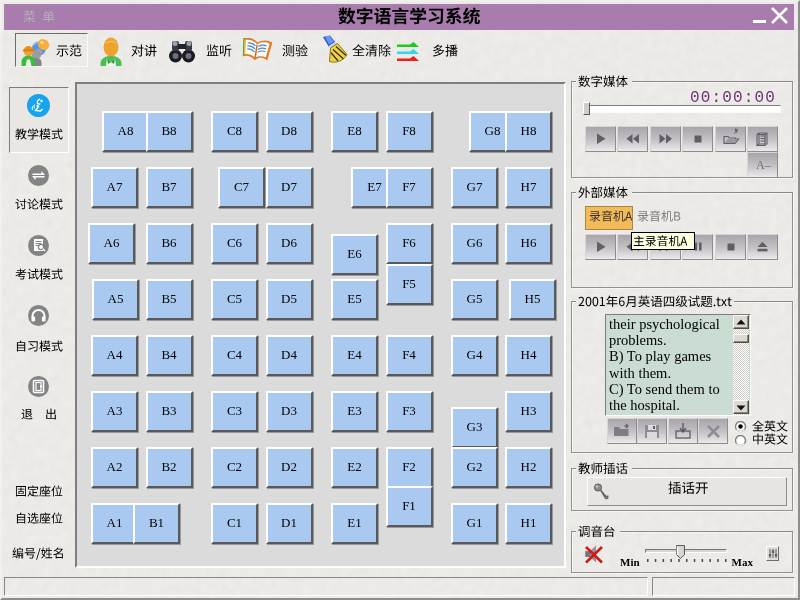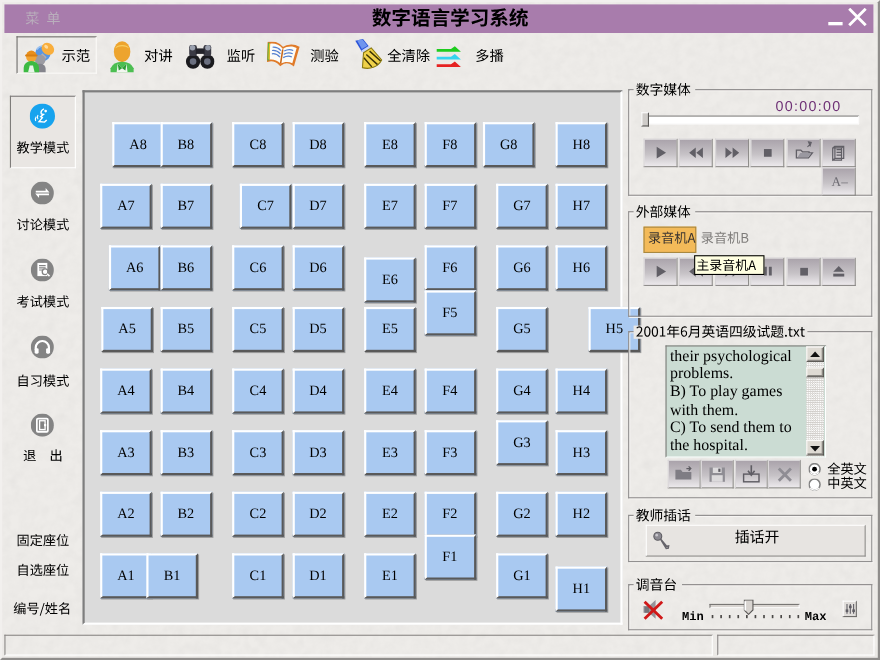--- a/index.html
+++ b/index.html
@@ -6,21 +6,21 @@
 body{font-family:"Liberation Sans",sans-serif;background:#eeece9;position:relative}
 .ab{position:absolute}
 .win{position:absolute;inset:0;border-top:2px solid #f2f0ee;border-left:2px solid #f2f0ee;border-right:2px solid #8f8d8b;border-bottom:2px solid #8f8d8b}
 .title{position:absolute;left:4px;top:4px;width:790px;height:26px;background:#a87cac}
 .tbtn{position:absolute;border:1px solid #fbfaf8;border-top-color:#6e6c6a;border-left-color:#6e6c6a}
 .panel{position:absolute;left:75px;top:82px;width:491px;height:486px;background:#dbdbdb;border:2px solid #fff;border-top-color:#7e7e7e;border-left-color:#7e7e7e}
 .seat{position:absolute;width:47px;height:41px;background:#a9c9f1;border:2px solid #595959;border-top-color:#fff;border-left-color:#fff;box-shadow:1px 1px 0 #999;
  font-family:"Liberation Serif",serif;font-size:13px;color:#000;text-align:center;line-height:36px}
 .gbox{position:absolute;left:571px;width:222px;border:1px solid #929090;border-top-color:#8a8888;box-shadow:inset 1px 1px 0 #f7f5f3, 1px 1px 0 #f7f5f3}
 .mbtn{position:absolute;background:linear-gradient(180deg,#aaa3ab 0%,#c6c2c6 55%,#ece9ec 100%);border:1px solid #8f8d8b;border-top-color:#d8d5d8;border-left-color:#d8d5d8}
-.serf{font-family:Liberation Mono, monospace}
+.serf{font-family:Liberation Serif, serif}
 </style></head>
 <body>
 <svg width="0" height="0" style="position:absolute">
     <defs>
       <path id="g0" d="M6 77H94V70H6ZM29 84H37V62H29ZM63 84H71V63H63ZM6 26H95V20H6ZM46 34H54V-8H46ZM43 24 49 21Q44 15 38 10Q31 5 24 0Q16 -4 9 -6Q8 -5 7 -4Q6 -3 5 -2Q4 0 3 0Q9 2 15 4Q20 7 25 10Q31 13 35 16Q40 20 43 24ZM57 23Q61 18 67 14Q74 10 81 6Q89 3 96 1Q95 0 94 -1Q93 -2 93 -3Q92 -4 91 -5Q84 -3 76 1Q68 5 62 10Q55 15 51 21ZM81 64 87 59Q80 57 71 56Q61 54 51 53Q41 53 31 52Q20 52 11 51Q11 53 10 55Q10 57 9 58Q19 58 29 59Q39 59 48 60Q58 61 67 62Q75 63 81 64ZM14 46 20 49Q23 46 26 41Q28 37 29 34L22 31Q21 34 19 39Q16 43 14 46ZM41 49 48 51Q50 48 52 44Q54 40 54 37L47 35Q47 38 45 42Q43 46 41 49ZM81 53 88 50Q85 45 82 40Q78 34 75 31L69 33Q71 36 73 39Q76 43 77 46Q79 50 81 53Z"></path>
       <path id="g1" d="M46 63H54V-8H46ZM22 44V33H78V44ZM22 60V50H78V60ZM15 67H86V27H15ZM5 17H95V10H5ZM24 81 30 84Q33 80 36 76Q39 72 41 69L34 65Q33 68 30 73Q27 77 24 81ZM71 84 79 81Q76 76 73 71Q69 66 66 63L60 65Q62 68 64 71Q66 74 68 77Q70 81 71 84Z"></path>
       <path id="g2" d="M6 34H44V24H6ZM4 67H53V58H4ZM42 84 52 80Q50 76 48 73Q45 70 43 68L36 71Q37 73 38 75Q39 77 40 80Q42 82 42 84ZM23 85H34V40H23ZM7 80 15 83Q17 80 19 77Q21 73 21 71L12 67Q12 69 10 73Q9 77 7 80ZM24 63 31 59Q29 55 25 51Q21 47 17 43Q13 40 8 37Q7 39 6 42Q4 45 2 46Q6 48 10 51Q14 53 18 57Q22 60 24 63ZM33 61Q34 60 37 59Q39 57 42 56Q45 54 47 53Q50 51 51 51L44 42Q43 44 41 46Q39 47 36 49Q33 51 31 53Q29 55 27 56ZM60 67H96V55H60ZM61 85 72 83Q71 73 68 63Q66 54 63 46Q60 38 55 32Q54 33 53 34Q51 36 49 37Q48 38 47 39Q51 44 53 52Q56 59 58 67Q60 76 61 85ZM79 60 90 59Q88 42 84 29Q79 16 71 6Q64 -3 51 -9Q51 -8 49 -6Q48 -4 47 -3Q46 -1 45 0Q56 5 63 14Q70 22 74 33Q77 45 79 60ZM67 57Q69 45 73 34Q77 23 83 15Q89 6 98 1Q96 0 94 -3Q92 -6 90 -8Q81 -2 74 7Q68 17 64 29Q60 41 57 56ZM8 15 15 22Q20 19 26 17Q32 14 38 11Q43 8 47 5L39 -3Q36 0 31 3Q25 7 19 10Q13 13 8 15ZM41 34H43L45 34L51 31Q48 20 42 12Q36 4 27 -1Q18 -6 8 -9Q7 -7 6 -4Q4 -1 3 0Q12 2 20 6Q27 11 33 17Q38 23 41 32ZM8 15Q10 18 13 22Q15 26 17 31Q20 35 21 39L32 37Q30 33 28 28Q25 24 23 20Q21 16 19 12Z"></path>
       <path id="g3" d="M23 56H68V45H23ZM6 31H94V20H6ZM43 37H56V5Q56 0 55 -3Q54 -5 50 -7Q46 -8 41 -8Q37 -9 30 -9Q30 -7 29 -5Q28 -3 27 0Q26 2 25 3Q28 3 32 3Q35 3 37 3Q40 3 41 3Q42 3 43 4Q43 4 43 5ZM64 56H68L71 57L79 50Q75 47 70 43Q66 39 61 36Q55 32 50 30Q49 31 47 33Q45 35 43 37Q48 39 52 42Q56 45 59 48Q62 51 64 54ZM7 76H93V52H81V64H19V52H7ZM40 82 52 86Q55 83 56 80Q58 77 59 74L46 70Q46 72 44 76Q42 79 40 82Z"></path>
       <path id="g4" d="M35 82H94V71H35ZM32 44H97V34H32ZM39 28H90V-9H79V17H50V-9H39ZM45 5H84V-6H45ZM55 78 67 77Q65 70 64 63Q62 56 61 49Q60 43 58 38H46Q47 42 48 47Q49 52 51 57Q52 62 53 68Q54 73 55 78ZM38 64H79V54H38ZM76 64H77L79 64L88 64Q87 57 87 51Q86 44 86 39L74 39Q75 43 75 48Q75 52 76 56Q76 60 76 62ZM8 76 15 83Q18 81 21 79Q24 76 27 73Q30 70 32 68L23 60Q22 62 19 65Q17 68 14 71Q11 74 8 76ZM4 54H22V43H4ZM17 -8 15 3 17 7 36 20Q37 17 38 14Q39 11 39 9Q33 5 29 2Q25 -1 22 -3Q20 -5 19 -6Q17 -7 17 -8ZM17 -8Q16 -6 15 -4Q14 -2 13 0Q12 2 11 3Q12 4 14 6Q15 9 15 12V54H27V3Q27 3 25 2Q24 1 22 -1Q20 -2 18 -4Q17 -6 17 -8Z"></path>
       <path id="g5" d="M25 4H76V-5H25ZM19 40H82V30H19ZM19 55H82V46H19ZM5 71H96V61H5ZM17 24H83V-9H71V14H29V-9H17ZM39 83 51 86Q54 82 57 78Q59 74 60 71L47 68Q46 71 44 75Q42 79 39 83Z"></path>
@@ -220,21 +220,21 @@
 </svg>
 <svg style="position:absolute;left:432px;top:44px;overflow:visible" width="26" height="15" class="">
     <g transform="translate(0,11.4) scale(0.13,-0.13)" fill="#000">
       <use href="#g21" x="0"></use>
       <use href="#g22" x="100"></use>
     </g>
   </svg>
 <div class="panel"></div>
 <div class="seat" style="left:102px;top:110.5px">A8</div>
 <div class="seat" style="left:91px;top:166.5px">A7</div>
-<div class="seat" style="left:99px;top:222.5px">A6</div>
+<div class="seat" style="left:88px;top:222.5px">A6</div>
 <div class="seat" style="left:92px;top:278.5px">A5</div>
 <div class="seat" style="left:91px;top:334.5px">A4</div>
 <div class="seat" style="left:91px;top:390.5px">A3</div>
 <div class="seat" style="left:91px;top:446.5px">A2</div>
 <div class="seat" style="left:91px;top:502.5px">A1</div>
 <div class="seat" style="left:145.5px;top:110.5px">B8</div>
 <div class="seat" style="left:145.5px;top:166.5px">B7</div>
 <div class="seat" style="left:145.5px;top:222.5px">B6</div>
 <div class="seat" style="left:145.5px;top:278.5px">B5</div>
 <div class="seat" style="left:145.5px;top:334.5px">B4</div>
@@ -251,51 +251,51 @@
 <div class="seat" style="left:211px;top:502.5px">C1</div>
 <div class="seat" style="left:265.5px;top:110.5px">D8</div>
 <div class="seat" style="left:265.5px;top:166.5px">D7</div>
 <div class="seat" style="left:265.5px;top:222.5px">D6</div>
 <div class="seat" style="left:265.5px;top:278.5px">D5</div>
 <div class="seat" style="left:265.5px;top:334.5px">D4</div>
 <div class="seat" style="left:265.5px;top:390.5px">D3</div>
 <div class="seat" style="left:265.5px;top:446.5px">D2</div>
 <div class="seat" style="left:265.5px;top:502.5px">D1</div>
 <div class="seat" style="left:331px;top:110.5px">E8</div>
-<div class="seat" style="left:331px;top:166.5px">E7</div>
+<div class="seat" style="left:351px;top:166.5px">E7</div>
 <div class="seat" style="left:331px;top:234px">E6</div>
 <div class="seat" style="left:331px;top:278.5px">E5</div>
 <div class="seat" style="left:331px;top:334.5px">E4</div>
 <div class="seat" style="left:331px;top:390.5px">E3</div>
 <div class="seat" style="left:331px;top:446.5px">E2</div>
 <div class="seat" style="left:331px;top:502.5px">E1</div>
 <div class="seat" style="left:385.5px;top:110.5px">F8</div>
 <div class="seat" style="left:385.5px;top:166.5px">F7</div>
 <div class="seat" style="left:385.5px;top:222.5px">F6</div>
 <div class="seat" style="left:385.5px;top:264px">F5</div>
 <div class="seat" style="left:385.5px;top:334.5px">F4</div>
 <div class="seat" style="left:385.5px;top:390.5px">F3</div>
 <div class="seat" style="left:385.5px;top:446.5px">F2</div>
 <div class="seat" style="left:385.5px;top:486px">F1</div>
-<div class="seat" style="left:439px;top:110.5px">G8</div>
+<div class="seat" style="left:469px;top:110.5px">G8</div>
 <div class="seat" style="left:451px;top:166.5px">G7</div>
 <div class="seat" style="left:451px;top:222.5px">G6</div>
 <div class="seat" style="left:451px;top:278.5px">G5</div>
 <div class="seat" style="left:451px;top:334.5px">G4</div>
-<div class="seat" style="left:451px;top:382px">G3</div>
+<div class="seat" style="left:451px;top:407px">G3</div>
 <div class="seat" style="left:451px;top:446.5px">G2</div>
 <div class="seat" style="left:451px;top:502.5px">G1</div>
 <div class="seat" style="left:505px;top:110.5px">H8</div>
 <div class="seat" style="left:505px;top:166.5px">H7</div>
 <div class="seat" style="left:505px;top:222.5px">H6</div>
-<div class="seat" style="left:535px;top:278.5px">H5</div>
+<div class="seat" style="left:509px;top:278.5px">H5</div>
 <div class="seat" style="left:505px;top:334.5px">H4</div>
 <div class="seat" style="left:505px;top:390.5px">H3</div>
 <div class="seat" style="left:505px;top:446.5px">H2</div>
-<div class="seat" style="left:505px;top:515px">H1</div>
+<div class="seat" style="left:505px;top:503px">H1</div>
 <div class="ab" style="left:9px;top:87px;width:60px;height:66px;background:#e9e6e3;border:1px solid #fff;border-top-color:#7e7c7a;border-left-color:#7e7c7a"></div>
 <svg class="ab" style="left:27px;top:94px" width="23" height="23">
 <circle cx="11.5" cy="11.5" r="11.5" fill="#17a3ee"></circle>
 <path d="M13 5 c-2 1 -3 3 -2.5 4.5 l2 .5 -2.5 2 1.5 1 -3 3.5 5 .5 2 -2" stroke="#fff" stroke-width="1.3" fill="none"></path>
 <path d="M6 12 q-1.5 2 -.5 4 M7.5 10.5 q-1 2 0 4" stroke="#fff" stroke-width="1" fill="none"></path>
 <circle cx="14.5" cy="7" r="1.2" fill="#fff"></circle>
 </svg>
 <svg style="position:absolute;left:15px;top:128px;overflow:visible" width="48" height="14" class="">
     <g transform="translate(0,10.6) scale(0.12,-0.12)" fill="#000">
       <use href="#g23" x="0"></use>
@@ -437,21 +437,21 @@
       <use href="#g67" x="300"></use>
     </g>
   </svg>
 <svg style="position:absolute;left:578px;top:524.5px;overflow:visible" width="38" height="14" class="">
     <g transform="translate(0,11.0) scale(0.125,-0.125)" fill="#000">
       <use href="#g68" x="0"></use>
       <use href="#g69" x="100"></use>
       <use href="#g70" x="200"></use>
     </g>
   </svg>
-<div class="ab" style="left:690px;top:88.5px;width:90px;font-size:13px;letter-spacing:1.15px;color:#6f3276;text-align:center;font-family:Liberation Sans, sans-serif">00:00:00</div>
+<div class="ab" style="left:690px;top:88.5px;width:90px;font-size:16px;letter-spacing:1.15px;color:#6f3276;text-align:left;font-family:Liberation Mono, monospace">00:00:00</div>
 <div class="ab" style="left:585px;top:104.5px;width:196px;height:8px;background:#fff;border:1px solid #fbfafa;border-top-color:#7e7c7a;border-left-color:#7e7c7a"></div>
 <div class="ab" style="left:583px;top:102px;width:7px;height:13px;background:#cfccc9;border:1px solid #5a5856;border-top-color:#fff;border-left-color:#fff"></div>
 <div class="mbtn" style="left:584.5px;top:125.5px;width:31px;height:26px"></div>
 <svg class="ab" style="left:584.5px;top:125.5px" width="31" height="26">
     <path d="M12 7.5 l8.5 5.3 -8.5 5.3z" fill="#615f66"></path>
   </svg>
 <div class="mbtn" style="left:617px;top:125.5px;width:31px;height:26px"></div>
 <svg class="ab" style="left:617px;top:125.5px" width="31" height="26">
     <path d="M15.5 8 l-6 4.8 6 4.8z M22 8 l-6 4.8 6 4.8z" fill="#615f66"></path>
   </svg>

